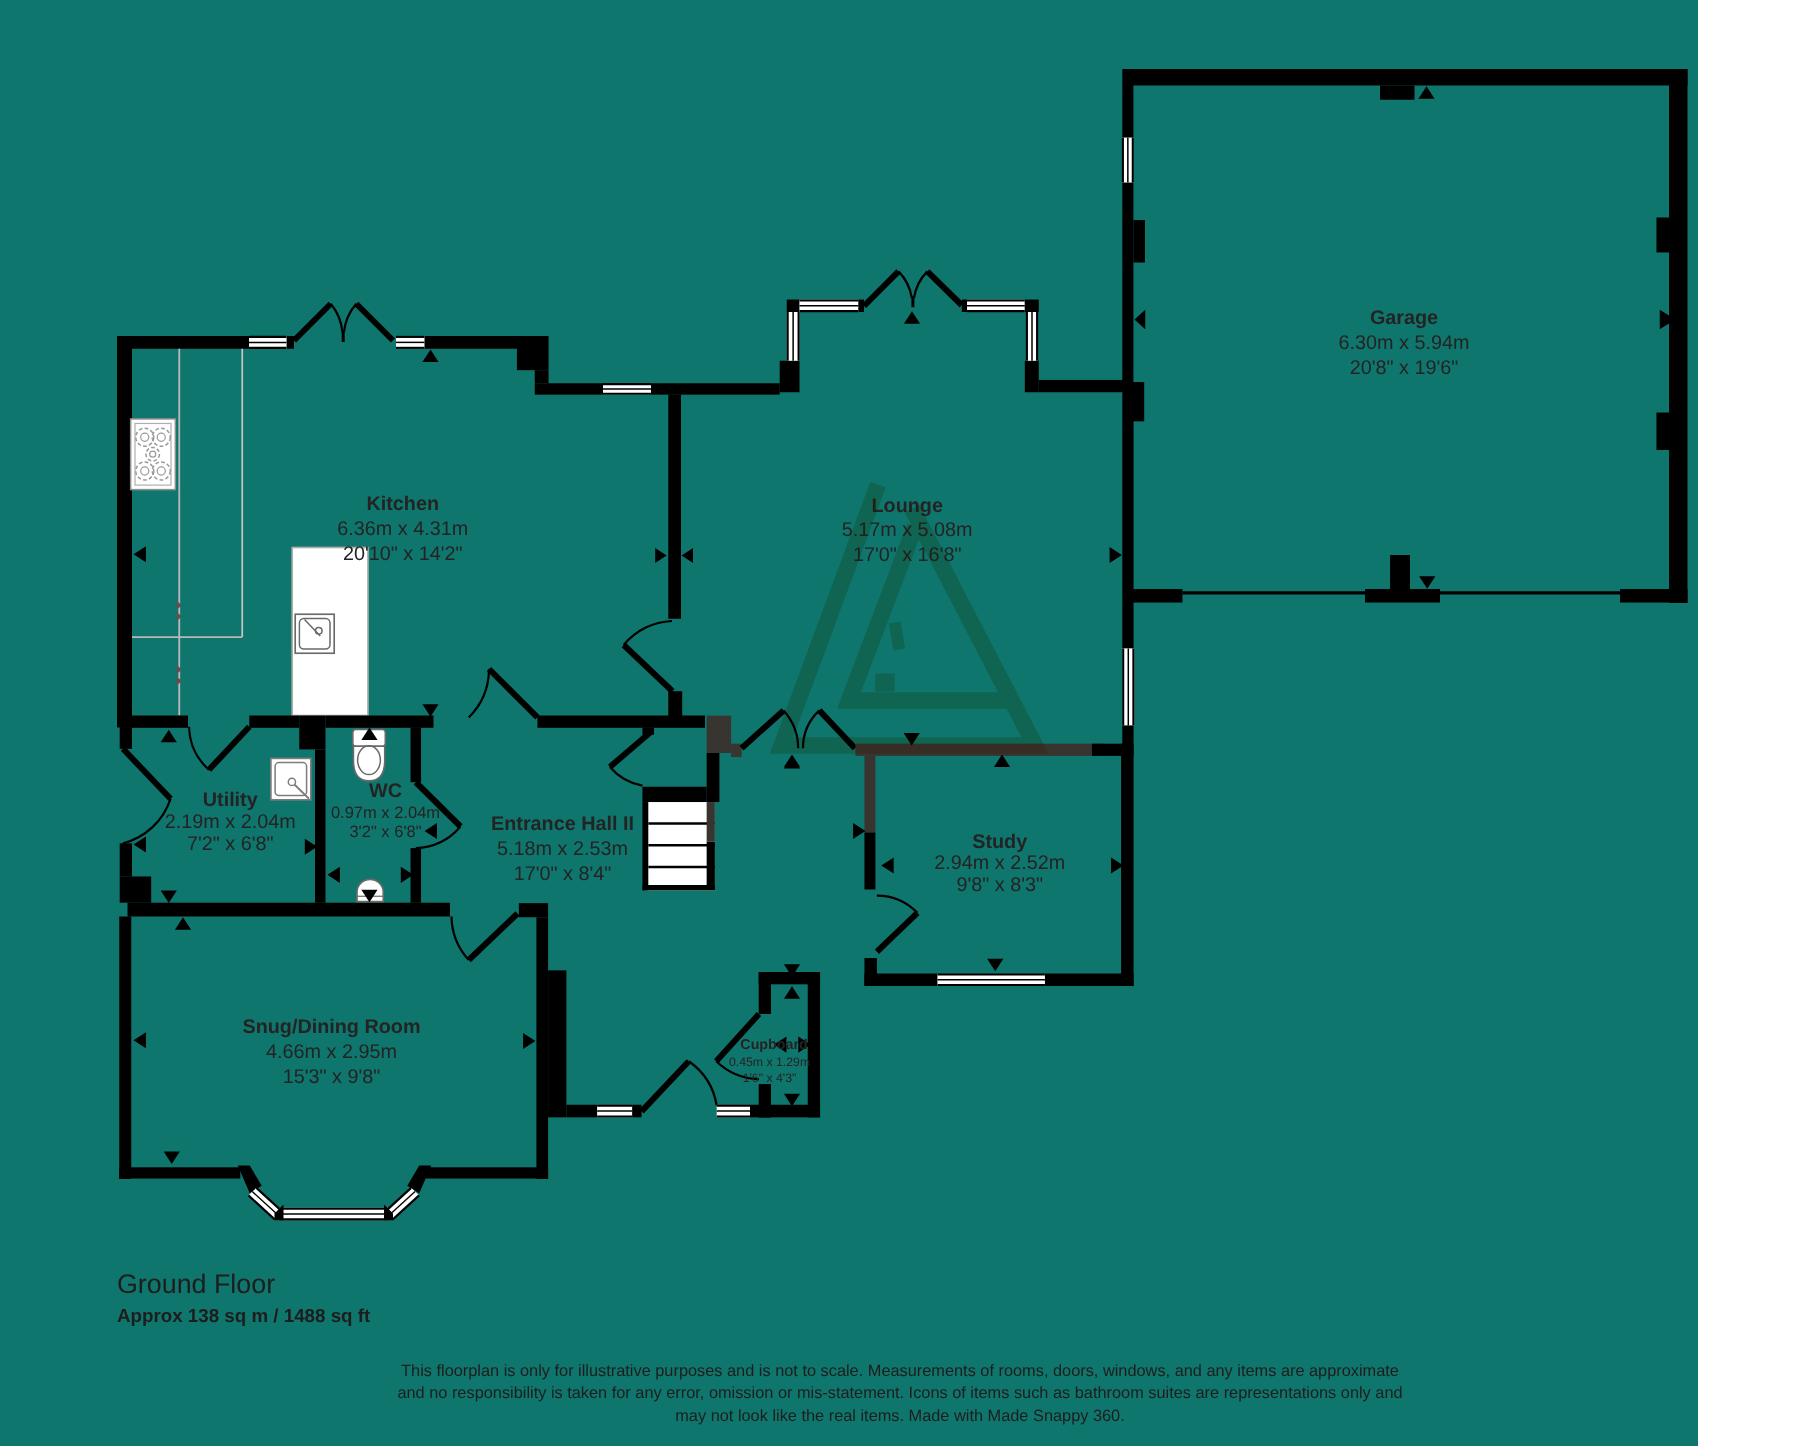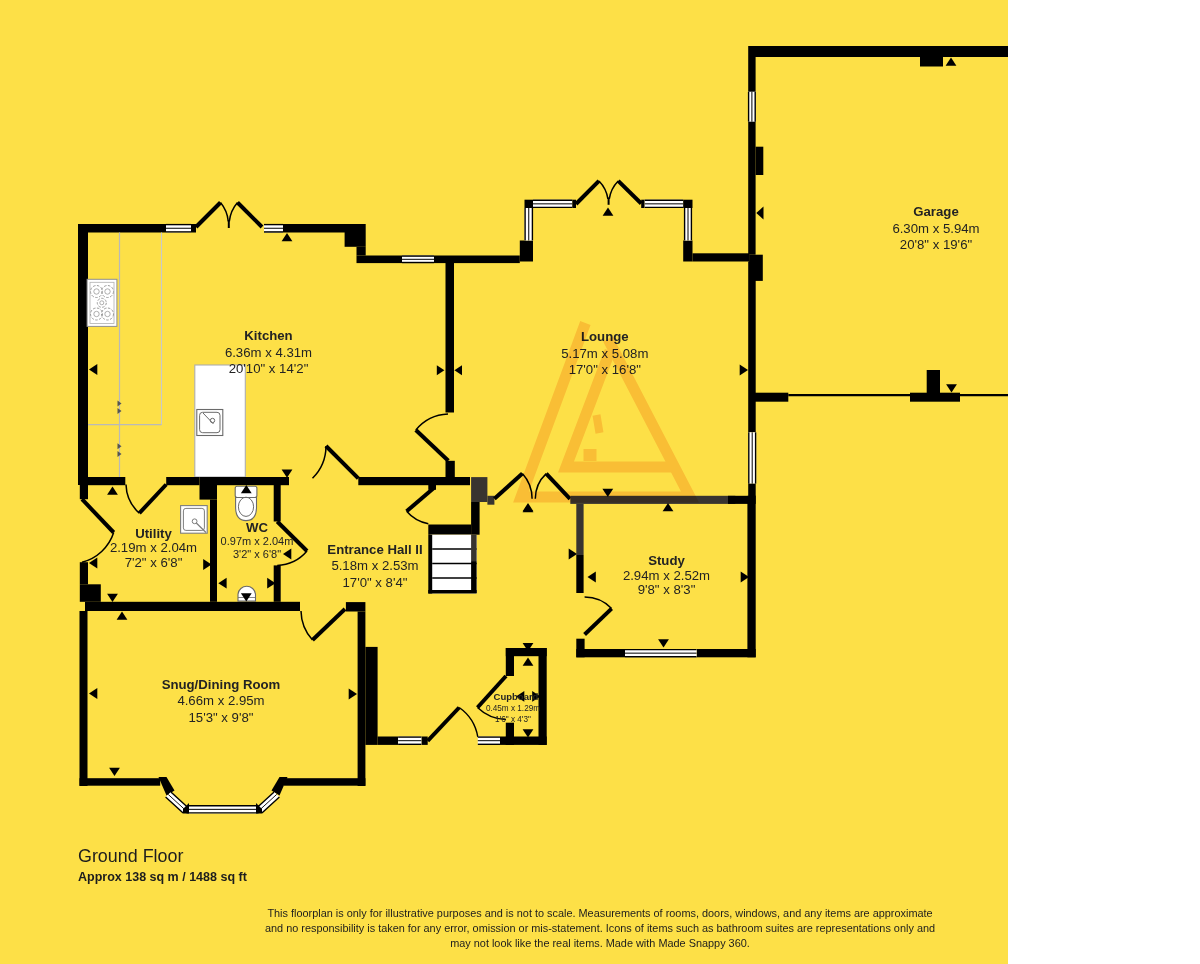--- a/index.html
+++ b/index.html
@@ -1,16 +1,16 @@
 <!DOCTYPE html>
 <html><head>
 <meta charset="utf-8">
 <style>
 html,body{margin:0;padding:0;background:#fff;}
-#page{position:relative;width:1008px;height:964px;background:#fde047;overflow:hidden;}
+#page{position:relative;width:1132px;height:964px;background:#0f766e;overflow:hidden;}
 svg{position:absolute;top:0;left:0;}
 .rn{font:bold 13.2px "Liberation Sans",sans-serif;fill:#232323;}
 .rd{font:13.2px "Liberation Sans",sans-serif;fill:#232323;}
 .wd{font:11px "Liberation Sans",sans-serif;fill:#232323;}
 .sm{font:bold 9.5px "Liberation Sans",sans-serif;fill:#232323;}
 .sd{font:8.2px "Liberation Sans",sans-serif;fill:#232323;}
 .gf{font:17.9px "Liberation Sans",sans-serif;fill:#1d1d1d;}
 .ap{font:bold 12.5px "Liberation Sans",sans-serif;fill:#1d1d1d;}
 .dc{font:10.9px "Liberation Sans",sans-serif;fill:#1d1d1d;}
 </style>

